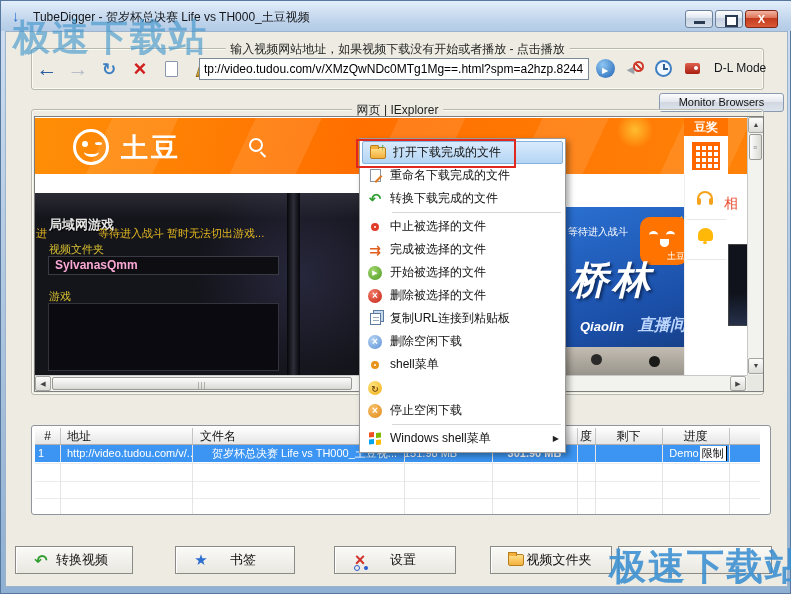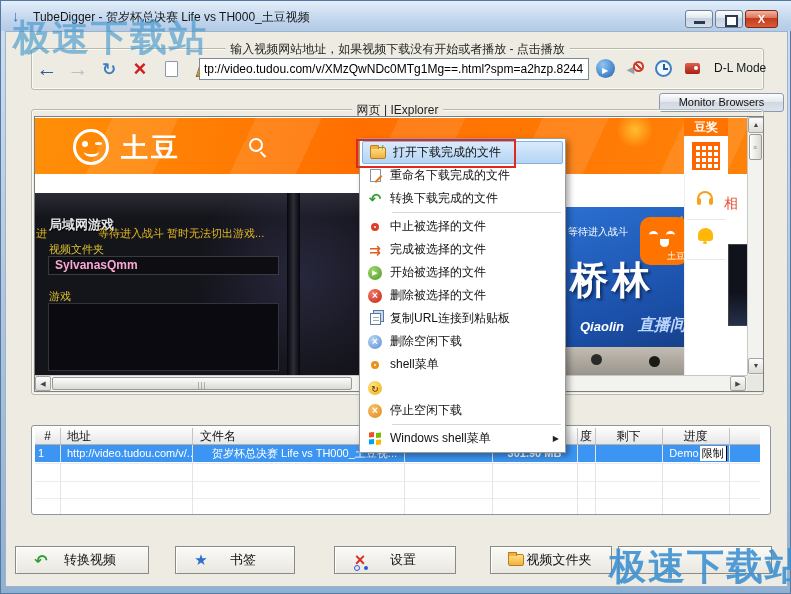--- a/index.html
+++ b/index.html
@@ -107,21 +107,21 @@
 
   
   .qthumb { position:absolute; left:531px; top:90px; width:133px; height:140px; background:linear-gradient(160deg,#2a6fd0,#1b4fa8 70%,#163f86); overflow:hidden; z-index:1; }
   .sub-text { position:absolute; left:2px; top:18px; font-size:10px; color:#fff; white-space:nowrap; }
   .up-arrow { position:absolute; left:112px; top:4px; color:#ffa41e; font-weight:bold; font-size:14px; }
   .tudou-badge { position:absolute; left:74px; top:10px; width:48px; height:48px; background:#ff7300; border-radius:10px; }
   .tudou-badge::before,.tudou-badge::after { content:""; position:absolute; top:14px; width:9px; height:5px; border-top:3px solid #fff; border-radius:50%; }
   .tudou-badge::before { left:9px; } .tudou-badge::after { left:26px; }
   .badge-mouth { position:absolute; left:20px; top:22px; width:9px; height:8px; background:#fff; border-radius:0 0 50% 50%; }
   .badge-label { position:absolute; right:3px; bottom:2px; color:#fff; font-size:9px; }
-  .big-title { position:absolute; left:4px; top:48px; font-size:38px; font-weight:bold; color:#fff; text-shadow:2px 2px 3px #0e2a5c; letter-spacing:4px; }
+  .big-title { position:absolute; left:4px; top:48px; font-size:38px; font-weight:bold; font-style:italic; color:#fff; text-shadow:2px 2px 3px #0e2a5c; letter-spacing:4px; }
   .author { position:absolute; left:14px; top:112px; font-size:13px; font-weight:bold; font-style:italic; color:#fff; }
   .caption { position:absolute; left:72px; top:108px; font-size:16px; font-weight:bold; font-style:italic; color:#bcd6ff; }
   .photo-strip { position:absolute; left:531px; top:230px; width:133px; height:28px; background:linear-gradient(#c2bcb2,#9a958c); }
   .photo-strip::before { content:""; position:absolute; left:25px; top:7px; width:11px; height:11px; border-radius:50%; background:#2a2a28; box-shadow:58px 2px 0 #1a1a18; }
 
   
   .vscroll { position:absolute; left:712px; top:0; width:16px; height:258px; background:#f2f2ee; border-left:1px solid #c8c8c8; z-index:4; }
   .hscroll { position:absolute; left:0; top:258px; width:712px; height:16px; background:#f2f2ee; border-top:1px solid #c8c8c8; z-index:4; }
   .sbtn { position:absolute; width:16px; height:16px; background:linear-gradient(#fcfcfc,#dcdcd8); border:1px solid #a6a6a0; border-radius:2px;
     font-size:7px; color:#444; text-align:center; line-height:14px; }
@@ -341,21 +341,21 @@
           <div class="th" style="left: 627px; width: 67px; text-align: center;">进度</div>
           <span class="hsep" style="left: 627px;"></span>
           <span class="hsep" style="left: 694px;"></span>
         </div>
       <div class="dl-row">
           <div class="td" style="left: 0px; width: 25px; text-align: left; padding-left: 3px;">1</div>
           <div class="td" style="left: 25px; width: 132px; text-align: left; padding-left: 7px;">http://video.tudou.com/v/...</div>
           <span class="rsep" style="left: 25px;"></span>
           <div class="td" style="left: 157px; width: 212px; text-align: left; padding-left: 20px;">贺岁杯总决赛 Life vs TH000_土豆视...</div>
           <span class="rsep" style="left: 157px;"></span>
-          <div class="td" style="left: 369px; width: 88px; text-align: right; margin-top: 42px;">151.98 MB</div>
+          <div class="td" style="left: 369px; width: 88px; text-align: left;">151.98 MB</div>
           <span class="rsep" style="left: 369px;"></span>
           <div class="td" style="left: 457px; width: 85px; text-align: center; font-weight: bold;">301.90 MB</div>
           <span class="rsep" style="left: 457px;"></span>
           <div class="td" style="left: 542px; width: 18px; text-align: center;"></div>
           <span class="rsep" style="left: 542px;"></span>
           <div class="td" style="left: 560px; width: 67px; text-align: center;"></div>
           <span class="rsep" style="left: 560px;"></span>
           <div class="td" style="left: 627px; width: 67px; text-align: center; padding-left: 5px;"><span class="demo-text">Demo</span><span class="limit-box">限制</span></div>
           <span class="rsep" style="left: 627px;"></span>
           <span class="rsep" style="left: 694px;"></span>
@@ -452,21 +452,21 @@
         <span class="mi">
           <i class="ico windows-icon"></i>
         </span>
         <span class="mi-label">Windows shell菜单</span>
         <span class="mi-arrow">▶</span>
       </div>
     </div>
   <div class="annotation-box"></div>
 
   <div id="footer-buttons">
-      <div class="fbtn" style="left: 14px; width: 134px;">
+      <div class="fbtn" style="left: 14px; width: 118px;">
         <span class="fico">
           <i class="ico convert-video-icon"></i>
         </span>
         <span class="flabel">转换视频</span>
       </div>
       <div class="fbtn" style="left: 174px; width: 120px;">
         <span class="fico">
           <i class="ico bookmark-icon"></i>
         </span>
         <span class="flabel">书签</span>

